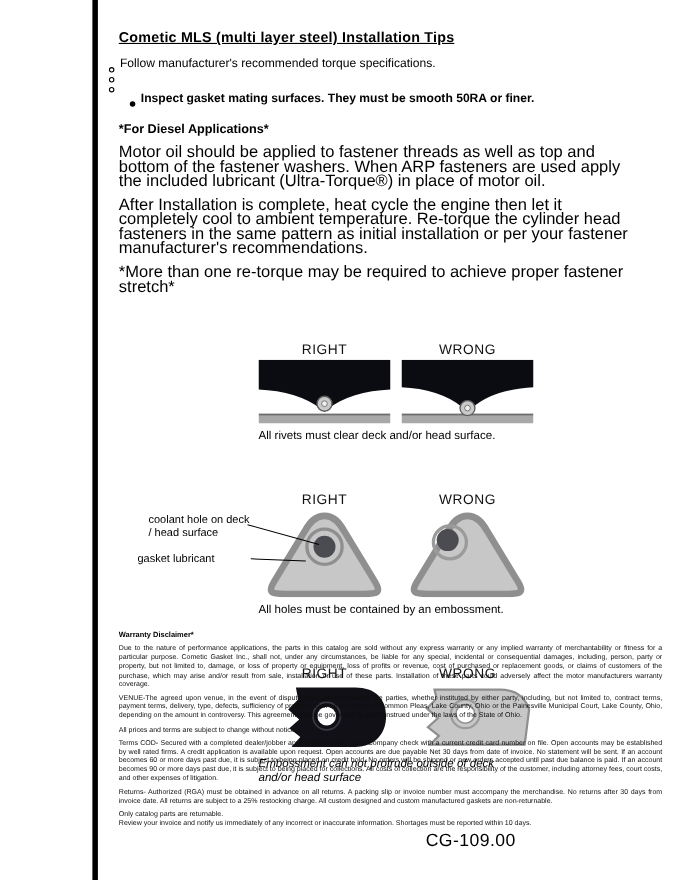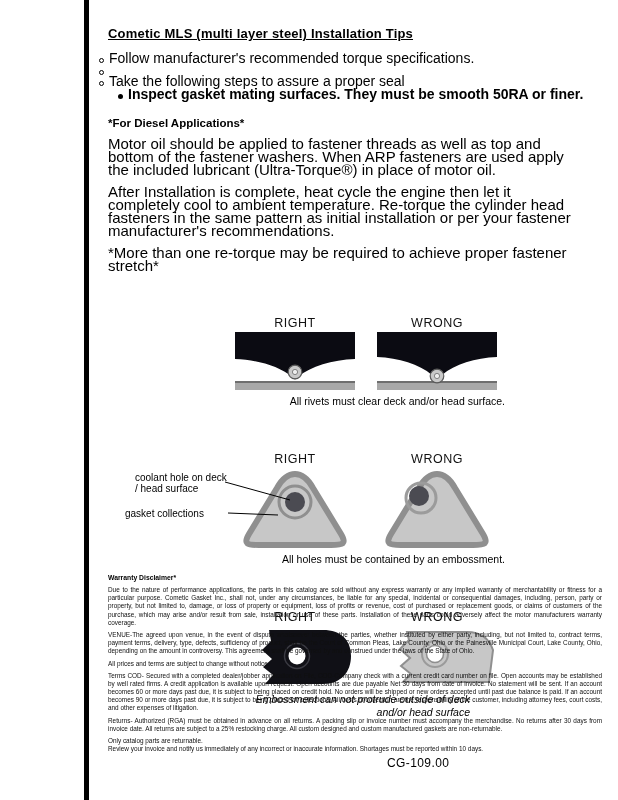--- a/index.html
+++ b/index.html
@@ -13,69 +13,68 @@
   .left-rule { position:absolute; left:84px; top:0; width:5px; height:800px; background:#000; }
   .content { position:absolute; left:108px; top:0; width:494px; }
 
   .title {
     margin-top:26px; margin-bottom:11px;
     font-size:13px; font-weight:bold; text-decoration:underline;
     letter-spacing:0.2px;
   }
 
   .tips { margin-left:-9px; }
-  .tip { display:flex; align-items:center; font-size:14px; line-height:13.5px; margin-bottom:0; }
+  .tip { display:flex; align-items:flex-end; font-size:11px; line-height:13.5px; margin-bottom:0; }
   .b-open { flex:none; width:5px; height:5px; border:1px solid #000; border-radius:50%; margin:4px 5px 0 0; background:#fff; }
   .b-fill { flex:none; width:5px; height:5px; border-radius:50%; background:#000; margin:4px 5px 0 0; }
   .tip.sub { margin-left:19px;font-weight:bold; }
 
   .diesel-heading { font-size:11.5px; font-weight:bold; margin-top:15px; margin-bottom:8px; }
   .para { font-size:15px; line-height:13px; margin-bottom:9px; width:470px; }
   .note { margin-bottom:6px; }
 
   .diagram-block { margin-left:127px; width:270px; position:relative; }
-  .pair { display:flex; gap:22px;margin-top:44px; }
+  .pair { display:flex; gap:10px;margin-top:44px; }
   .fig { width:120px; }
   .fig-header { text-align:center; font-size:12.5px; letter-spacing:0.5px; margin-bottom:2px; color:#111; }
   .fig svg { display:block; }
-  .caption { font-size:10.5px; line-height:13px; margin-top:5px; margin-bottom:9px;text-align:right; }
+  .caption { font-size:10.5px; line-height:13px; margin-top:5px; margin-bottom:9px; }
   .row3 .caption { width:235px;font-style:italic; }
 
   .callout { position:absolute; font-size:10px; line-height:11.5px; color:#000; z-index:4; background:transparent; }
   .callout-coolant { left:-100px; top:20px; width:92px; }
   .callout-emboss { left:-110px; top:56px; width:102px; }
   .row2-lines { position:absolute; left:-105px; top:14px; z-index:3; pointer-events:none; }
 
   .disclaimer { position:absolute; left:108px; top:574px; width:494px; }
   .disc-heading { font-size:6.8px; font-weight:bold; margin-bottom:5px; }
   .disc { font-size:6.4px; line-height:1.28; margin-bottom:4px; color:#101010; text-align:justify; }
   .disc.tight { margin-bottom:0; }
 
-  .footer-code { position:absolute; left:387px; top:756px; font-size:12px; letter-spacing:0.4px; }
+  .footer-code { position:absolute; left:387px; top:756px; font-size:16px; letter-spacing:0.4px; }
 </style>
 </head>
 <body>
 
 <div class="page">
   <div class="left-rule"></div>
 
   <div class="content">
     <h1 class="title">Cometic MLS (multi layer steel) Installation Tips</h1>
 
     <div class="tips">
       <div class="tip">
         <span class="b-open"></span>
         <span>Follow manufacturer's recommended torque specifications.</span>
       </div>
       <div class="tip">
         <span class="b-open"></span>
       </div>
       <div class="tip">
         <span class="b-open"></span>
-        <span>Take the following steps to assure a proper seal</span>
       </div>
       <div class="tip sub">
         <span class="b-fill"></span>
         <span>Inspect gasket mating surfaces.  They must be smooth 50RA or finer.</span>
       </div>
     </div>
 
     <h2 class="diesel-heading">*For Diesel Applications*</h2>
     <p class="para">Motor oil should be applied to fastener threads as well as top and bottom of the fastener washers. When ARP fasteners are used apply the included lubricant (Ultra-Torque®) in place of motor oil.</p>
     <p class="para">After Installation is complete, heat cycle the engine then let it completely cool to ambient temperature. Re-torque the cylinder head fasteners in the same pattern as initial installation or per your fastener manufacturer's recommendations.</p>
@@ -108,21 +107,21 @@
       </div>
       <div class="caption">All rivets must clear deck and/or head surface.</div>
     </div>
 
     <div class="diagram-block row2">
       <svg class="row2-lines" width="200" height="70" viewBox="0 0 200 70">
         <line x1="95" y1="16" x2="160" y2="34" stroke="#000" stroke-width="1"></line>
         <line x1="98" y1="47" x2="148" y2="49" stroke="#000" stroke-width="1"></line>
       </svg>
       <div class="callout callout-coolant">coolant hole on deck / head surface</div>
-      <div class="callout callout-emboss">gasket collections</div>
+      <div class="callout callout-emboss">gasket lubricant</div>
       <div class="pair">
         <figure class="fig">
           <div class="fig-header">RIGHT</div>
           <svg width="120" height="80" viewBox="0 0 120 80">
             <path d="M60 6 C68 6 73 11 78 20 L106 66 C112 76 108 77 96 77 H24 C12 77 8 76 14 66 L42 20 C47 11 52 6 60 6 Z" fill="#c7c7c7" stroke="#8f8f8f" stroke-width="6" stroke-linejoin="round"></path>
             <circle cx="60" cy="34" r="16" fill="none" stroke="#8f8f8f" stroke-width="3"></circle>
             <circle cx="60" cy="34" r="10" fill="#4b4b52"></circle>
           </svg>
         </figure>
         <figure class="fig">

